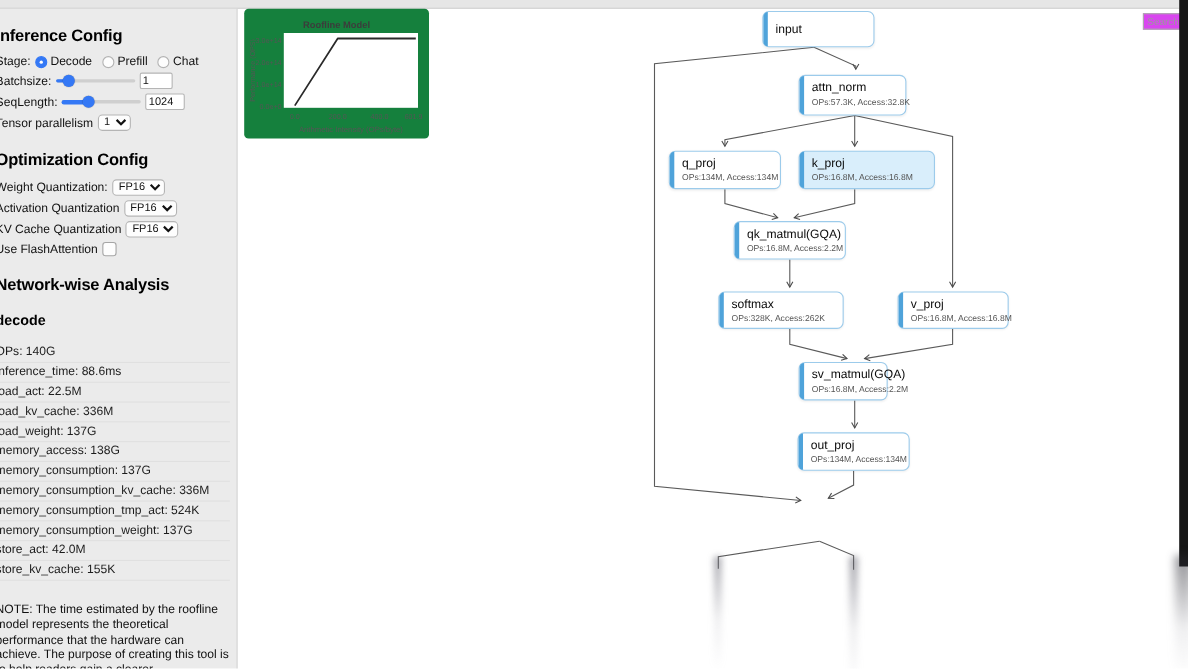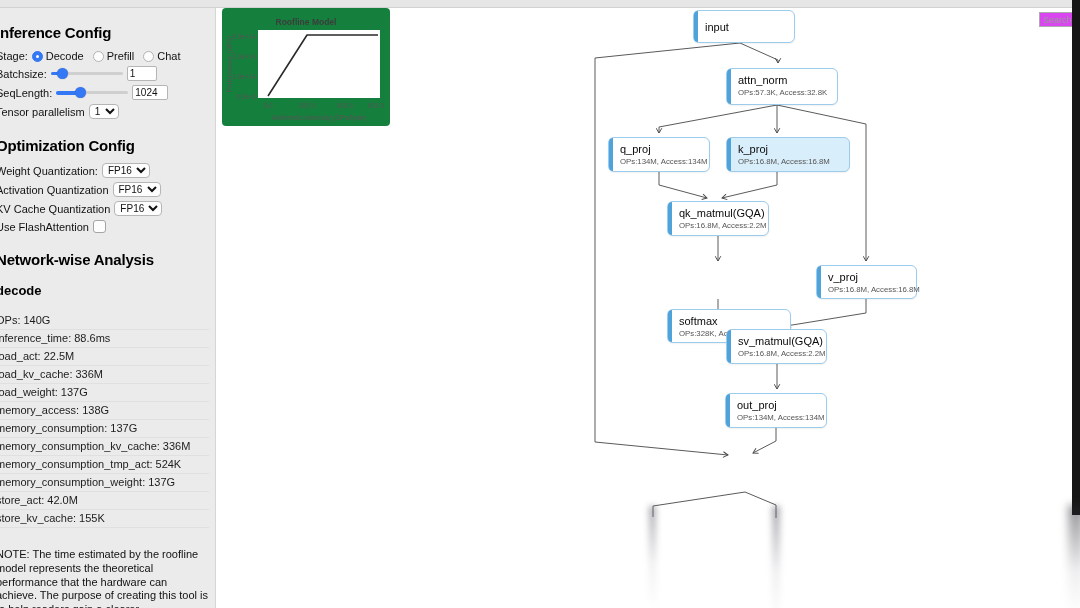--- a/index.html
+++ b/index.html
@@ -237,21 +237,21 @@
       <polyline points="745,492 776,505 776,518"></polyline>
     </g>
   </svg>
 
   <div class="node title-only" style="left:693px;top:10px;width:102px;height:33px;">
     <span class="bar"></span>
     <div class="title">input</div>
 
   </div>
 
-  <div class="node" style="left:726px;top:68px;width:112px;height:37px;">
+  <div class="node" style="left:726px;top:68px;width:98px;height:37px;">
     <span class="bar"></span>
     <div class="title">attn_norm</div>
     <div class="nstats">OPs:57.3K, Access:32.8K</div>
   </div>
 
   <div class="node" style="left:608px;top:137px;width:102px;height:35px;">
     <span class="bar"></span>
     <div class="title">q_proj</div>
     <div class="nstats">OPs:134M, Access:134M</div>
   </div>
@@ -261,33 +261,33 @@
     <div class="title">k_proj</div>
     <div class="nstats">OPs:16.8M, Access:16.8M</div>
   </div>
 
   <div class="node" style="left:667px;top:201px;width:102px;height:35px;">
     <span class="bar"></span>
     <div class="title">qk_matmul(GQA)</div>
     <div class="nstats">OPs:16.8M, Access:2.2M</div>
   </div>
 
-  <div class="node" style="left:667px;top:265px;width:124px;height:34px;margin-top:44px;">
+  <div class="node" style="left:653px;top:265px;width:114px;height:34px;">
     <span class="bar"></span>
     <div class="title">softmax</div>
     <div class="nstats">OPs:328K, Access:262K</div>
   </div>
 
   <div class="node" style="left:816px;top:265px;width:101px;height:34px;">
     <span class="bar"></span>
     <div class="title">v_proj</div>
     <div class="nstats">OPs:16.8M, Access:16.8M</div>
   </div>
 
-  <div class="node" style="left:726px;top:329px;width:101px;height:35px;">
+  <div class="node" style="left:726px;top:329px;width:81px;height:35px;">
     <span class="bar"></span>
     <div class="title">sv_matmul(GQA)</div>
     <div class="nstats">OPs:16.8M, Access:2.2M</div>
   </div>
 
   <div class="node" style="left:725px;top:393px;width:102px;height:35px;">
     <span class="bar"></span>
     <div class="title">out_proj</div>
     <div class="nstats">OPs:134M, Access:134M</div>
   </div>

